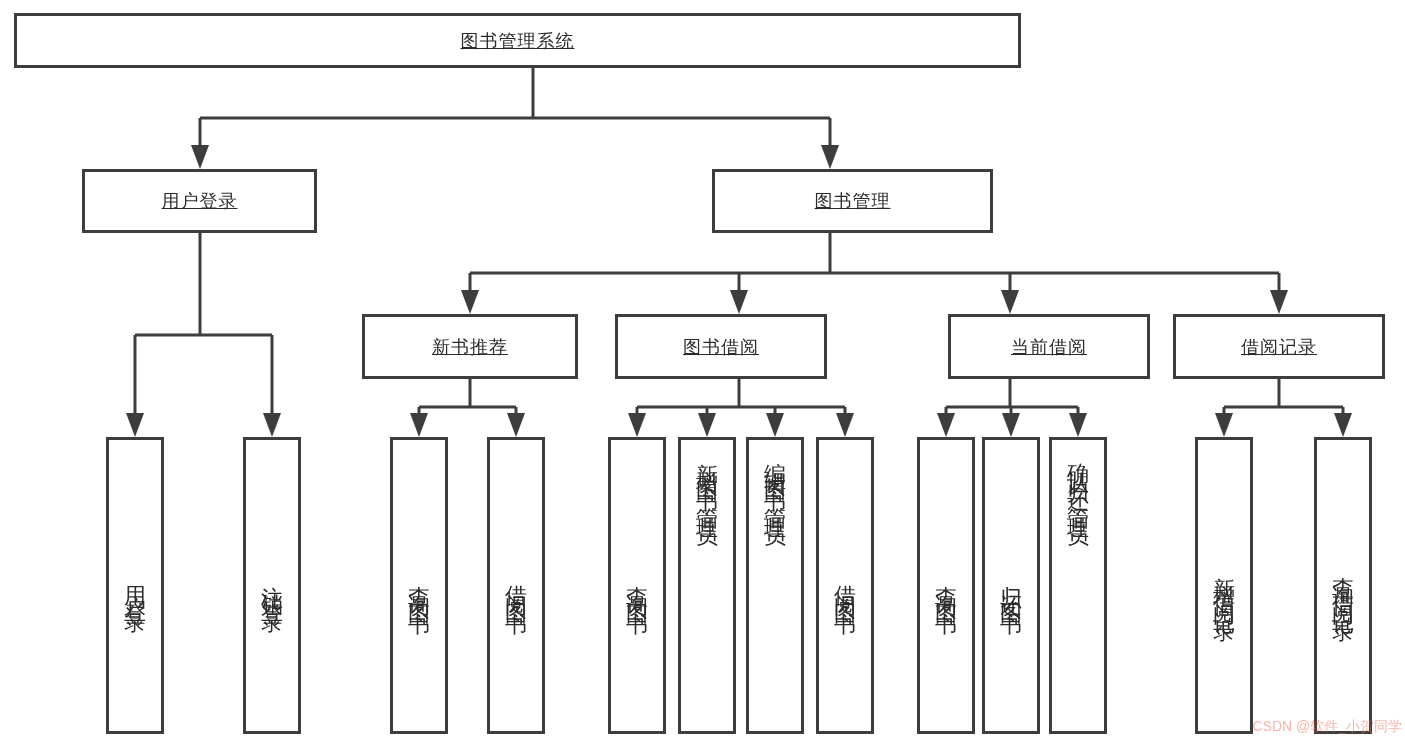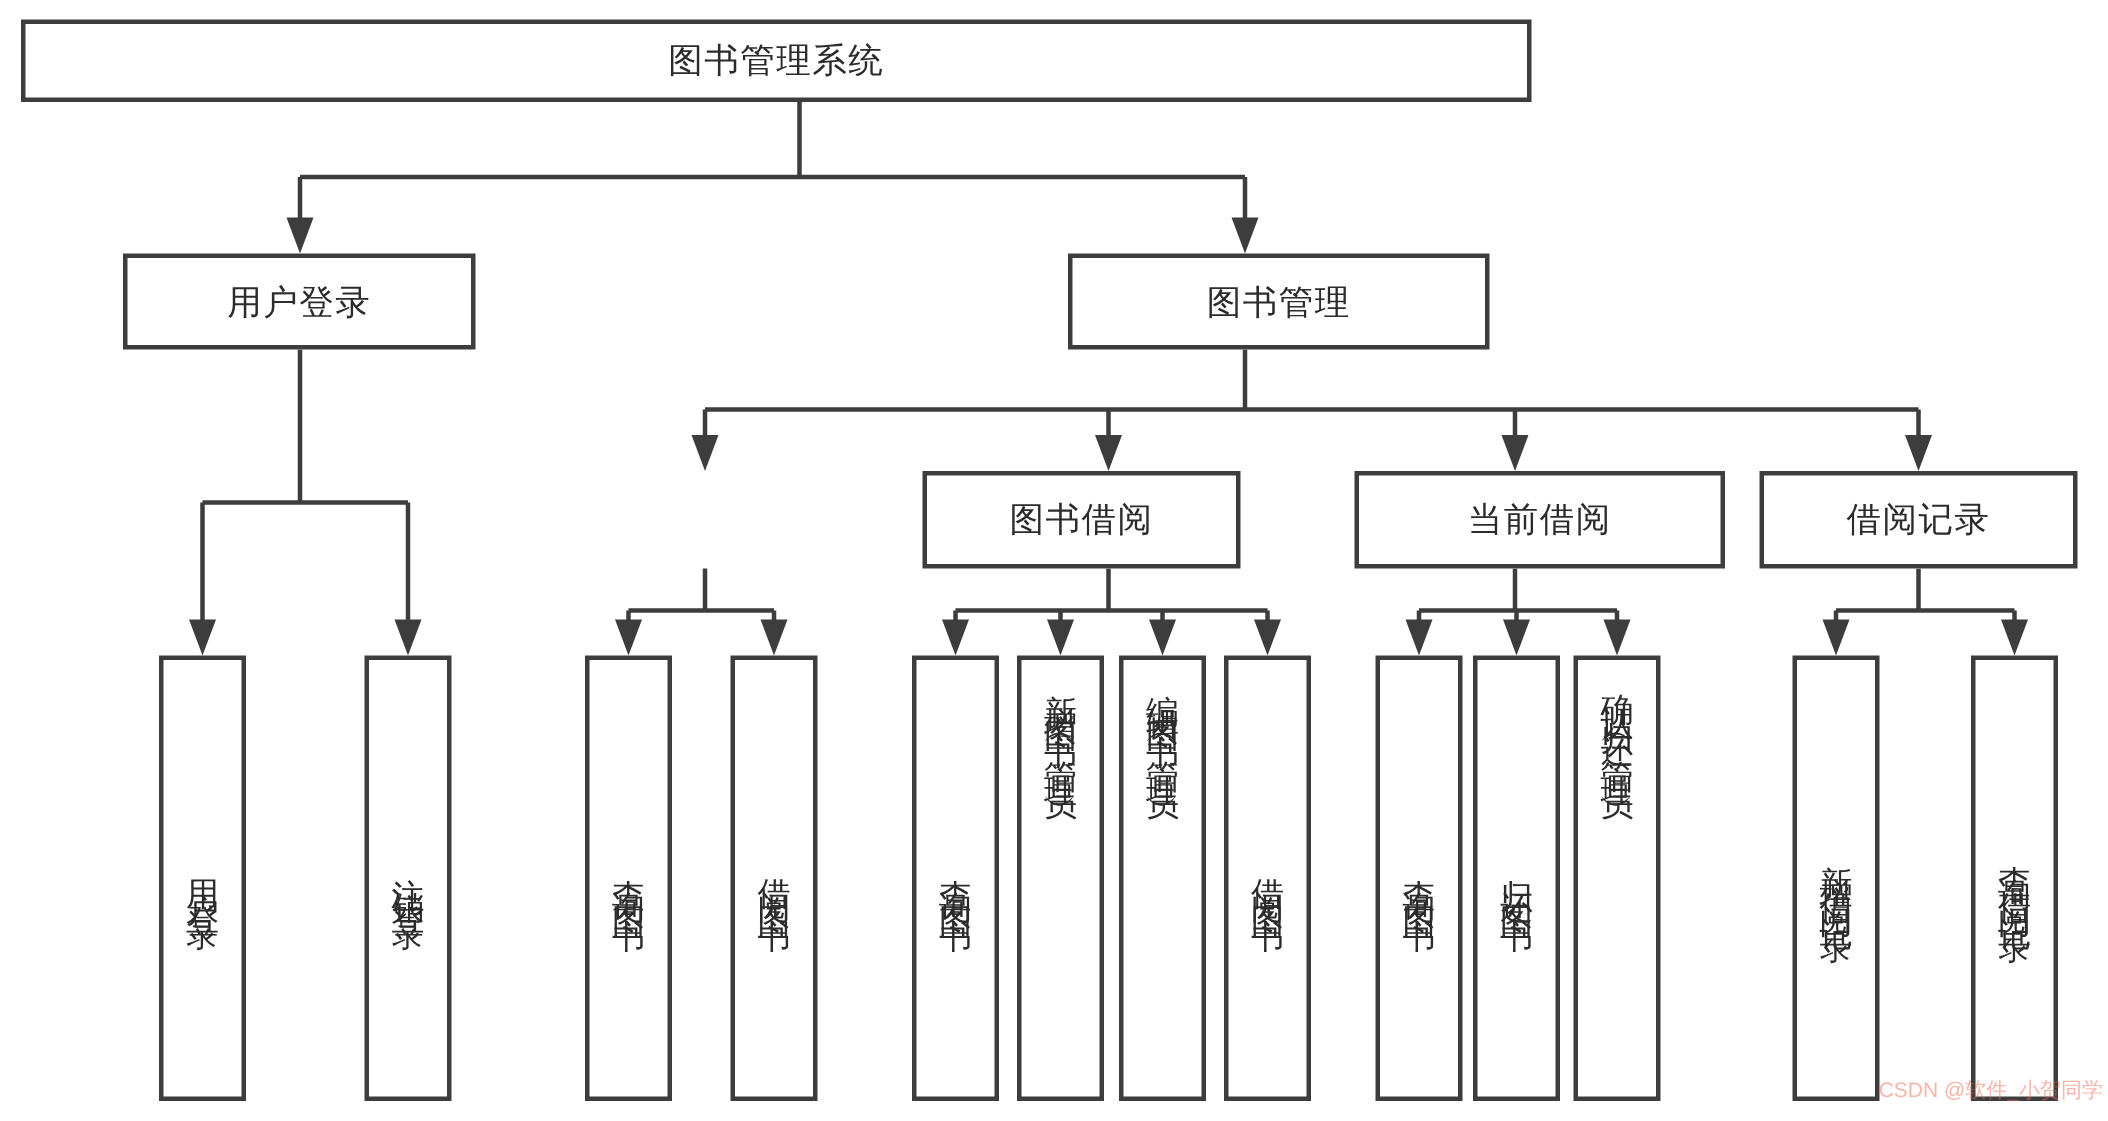--- a/index.html
+++ b/index.html
@@ -5,27 +5,27 @@
   html,body{margin:0;padding:0;background:#ffffff;}
   .canvas{
     position:relative;width:1405px;height:747px;background:#ffffff;
     font-family:"Liberation Sans",sans-serif;color:#2b2b2b;overflow:hidden;
   }
   .connectors{position:absolute;left:0;top:0;width:1405px;height:747px;}
   .box{
     position:absolute;background:#ffffff;border:3px solid #3d3d3d;box-sizing:border-box;
     display:flex;align-items:center;justify-content:center;
   }
-  .h-label{font-size:23px;letter-spacing:1px;white-space:nowrap;}
+  .h-label{font-size:18px;letter-spacing:1px;white-space:nowrap;text-decoration:underline;}
   .root-box{left:14px;top:13px;width:1007px;height:55px;}
   .lvl2-login{left:82px;top:169px;width:235px;height:64px;}
   .lvl2-mgmt{left:712px;top:169px;width:281px;height:64px;}
   .lvl3-a{left:362px;top:314px;width:216px;height:65px;}
   .lvl3-b{left:615px;top:314px;width:212px;height:65px;}
-  .lvl3-c{left:903px;top:314px;width:247px;height:65px;}
+  .lvl3-c{left:948px;top:314px;width:202px;height:65px;}
   .lvl3-d{left:1173px;top:314px;width:212px;height:65px;}
   .leaf{top:437px;width:58px;height:297px;}
   .leaf.toptext{align-items:flex-start;padding-top:5px;}
   .v-text{
     writing-mode:vertical-rl;text-orientation:mixed;
     font-size:22px;letter-spacing:9px;line-height:1;white-space:nowrap;
   }
   .l1{left:106px;}  .l2{left:243px;}  .l3{left:390px;}  .l4{left:487px;}
   .l5{left:608px;}  .l6{left:678px;}  .l7{left:746px;}  .l8{left:816px;}
   .l9{left:917px;}  .l10{left:982px;} .l11{left:1049px;}
@@ -121,20 +121,23 @@
     <span class="h-label">图书管理系统</span>
   </div>
 
   <div class="box lvl2-login">
     <span class="h-label">用户登录</span>
   </div>
   <div class="box lvl2-mgmt">
     <span class="h-label">图书管理</span>
   </div>
 
+  <div class="box lvl3-a">
+    <span class="h-label">新书推荐</span>
+  </div>
   <div class="box lvl3-b">
     <span class="h-label">图书借阅</span>
   </div>
   <div class="box lvl3-c">
     <span class="h-label">当前借阅</span>
   </div>
   <div class="box lvl3-d">
     <span class="h-label">借阅记录</span>
   </div>
 

